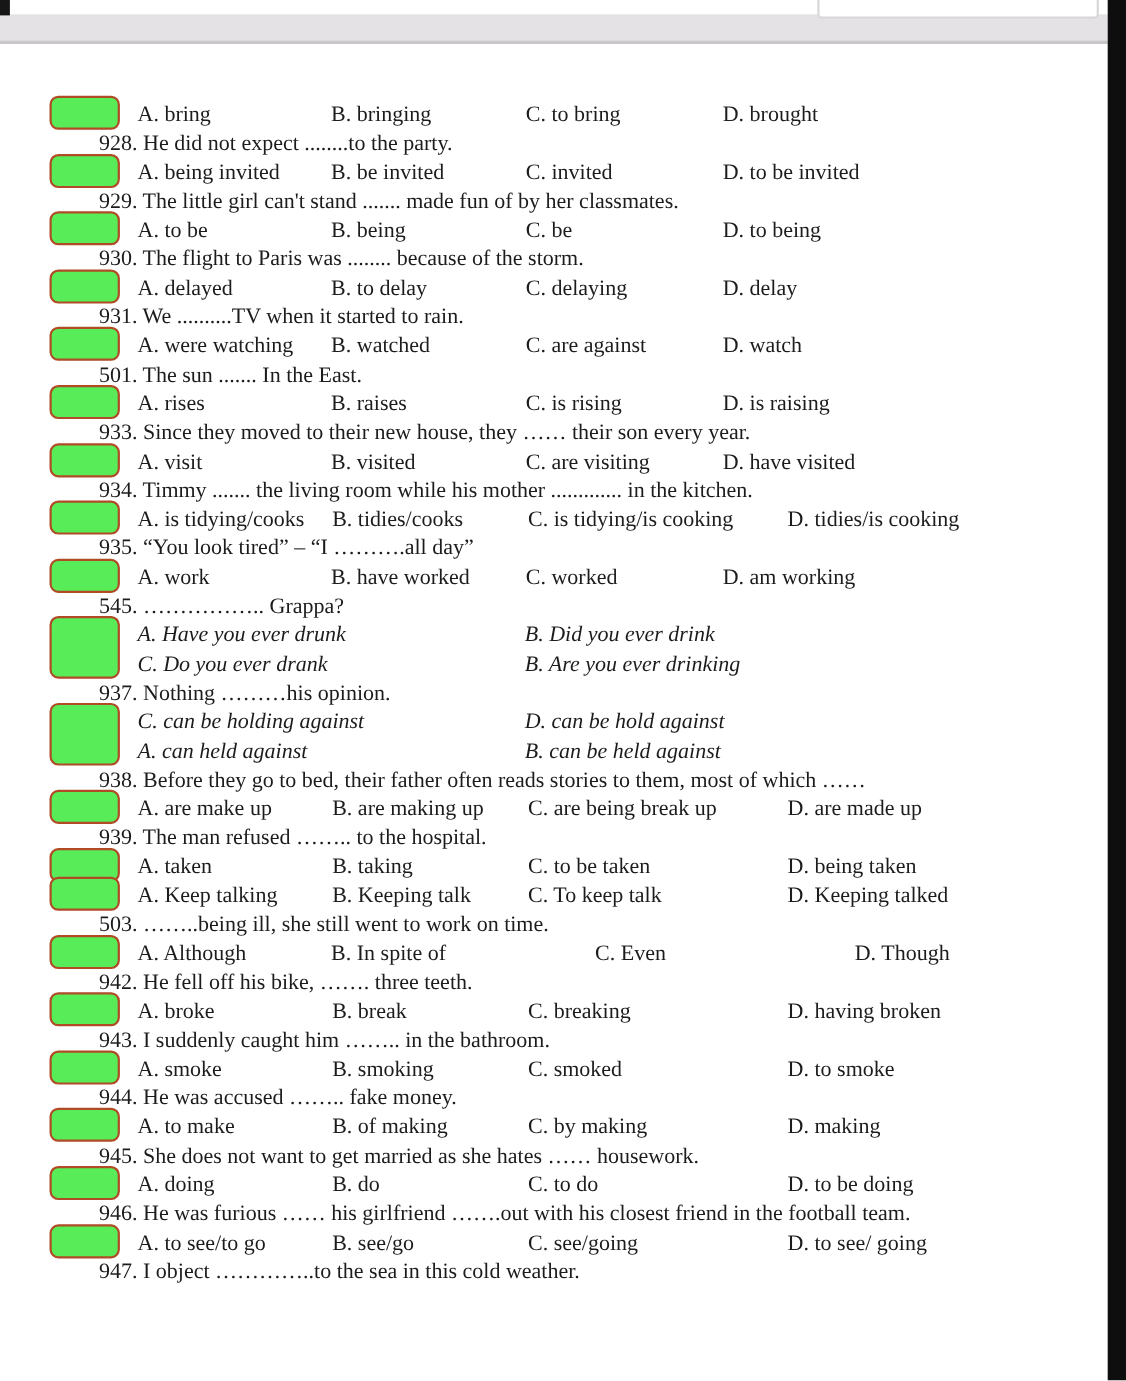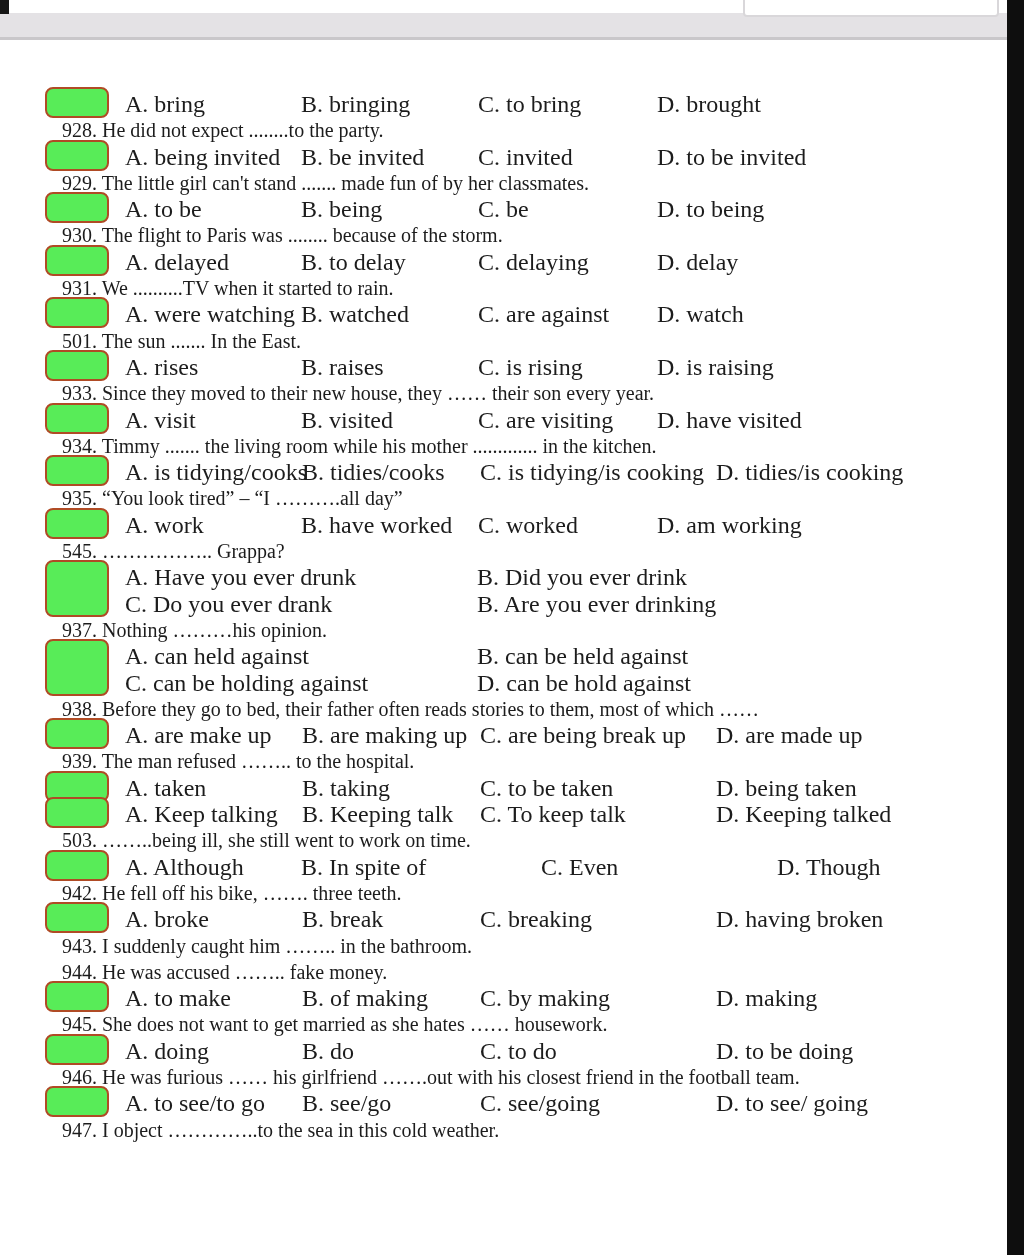--- a/index.html
+++ b/index.html
@@ -15,27 +15,27 @@
   .top-notch{position:absolute;top:0;left:0;width:9px;height:14px;background:#161616;z-index:6;}
   .top-ui-field{position:absolute;top:-9px;left:743px;width:252px;height:22px;background:#ffffff;
     border:2px solid #d9d7da;border-radius:4px;z-index:5;}
   .gray-band{position:absolute;top:13px;left:0;width:1007px;height:24px;
     background:var(--band,#e4e2e5);border-bottom:3px solid var(--band-edge,#c9c7ca);z-index:4;}
   .right-strip{position:absolute;top:0;right:0;width:17px;height:1255px;background:var(--strip,#0e0e0e);z-index:7;}
 
   
   .content{position:absolute;top:91px;left:62px;width:920px;}
   .block{position:relative;}
-  .qline{height:26.3px;line-height:26.3px;font-size:20px;white-space:nowrap;position:relative;z-index:2;}
+  .qline{height:26.3px;line-height:26.3px;font-size:20px;white-space:nowrap;position:relative;z-index:2;margin-left:28px;}
   .optrow{position:relative;height:26.3px;}
-  .optrow.tall{height:52.6px;}
+  .optrow.tall{height:52.6px;font-style:italic;}
   .answer-box{position:absolute;left:-17px;top:-4px;width:64px;height:31px;box-sizing:border-box;
     background:var(--box-fill,#58ec58);border:2px solid var(--box-border,#b04b25);border-radius:8px;z-index:1;}
   .optrow.tall .answer-box{height:57px;}
-  .opts{display:flex;padding-left:63px;height:26.3px;line-height:26.3px;font-size:24px;position:relative;z-index:2;align-items:center;}
+  .opts{display:flex;padding-left:63px;height:26.3px;line-height:26.3px;font-size:20px;position:relative;z-index:2;align-items:center;}
   .opt{white-space:nowrap;flex-shrink:0;}
   .std .opt-a{width:176px}.std .opt-b{width:177px}.std .opt-c{width:179px}
   .wide .opt-a{width:177px}.wide .opt-b{width:178px}.wide .opt-c{width:236px}
   .spread .opt-a{width:176px}.spread .opt-b{width:240px}.spread .opt-c{width:236px}
   .grid2 .opt-a,.grid2 .opt-c{width:352px}
   .opt-d{flex:0 0 auto;}
 
   .page-number{position:absolute;top:1264px;left:64px;font-size:26px;font-style:italic;
     font-family:"DejaVu Serif", serif;letter-spacing:3px;color:#262626;z-index:2;}
 </style>
@@ -168,26 +168,26 @@
             <span class="opt opt-a">C. Do you ever drank</span>
             <span class="opt opt-d">B. Are you ever drinking</span>
           </div>
         </div>
       </div>
       <div class="block">
         <div class="qline">937. Nothing ………his opinion.</div>
         <div class="optrow tall">
           <div class="answer-box"></div>
           <div class="opts grid2">
+            <span class="opt opt-a">C. can be holding against</span>
+            <span class="opt opt-d">D. can be hold against</span>
+          </div>
+          <div class="opts grid2">
             <span class="opt opt-a">A. can held against</span>
             <span class="opt opt-d">B. can be held against</span>
-          </div>
-          <div class="opts grid2">
-            <span class="opt opt-a">C. can be holding against</span>
-            <span class="opt opt-d">D. can be hold against</span>
           </div>
         </div>
       </div>
       <div class="block">
         <div class="qline">938. Before they go to bed, their father often reads stories to them, most of which ……</div>
         <div class="optrow">
           <div class="answer-box"></div>
           <div class="opts wide">
             <span class="opt opt-a">A. are make up</span>
             <span class="opt opt-b">B. are making up</span>
@@ -238,20 +238,29 @@
           <div class="opts wide">
             <span class="opt opt-a">A. broke</span>
             <span class="opt opt-b">B. break</span>
             <span class="opt opt-c">C. breaking</span>
             <span class="opt opt-d">D. having broken</span>
           </div>
         </div>
       </div>
       <div class="block">
         <div class="qline">943. I suddenly caught him …….. in the bathroom.</div>
+        <div class="optrow">
+          <div class="answer-box"></div>
+          <div class="opts wide">
+            <span class="opt opt-a">A. smoke</span>
+            <span class="opt opt-b">B. smoking</span>
+            <span class="opt opt-c">C. smoked</span>
+            <span class="opt opt-d">D. to smoke</span>
+          </div>
+        </div>
       </div>
       <div class="block">
         <div class="qline">944. He was accused …….. fake money.</div>
         <div class="optrow">
           <div class="answer-box"></div>
           <div class="opts wide">
             <span class="opt opt-a">A. to make</span>
             <span class="opt opt-b">B. of making</span>
             <span class="opt opt-c">C. by making</span>
             <span class="opt opt-d">D. making</span>

